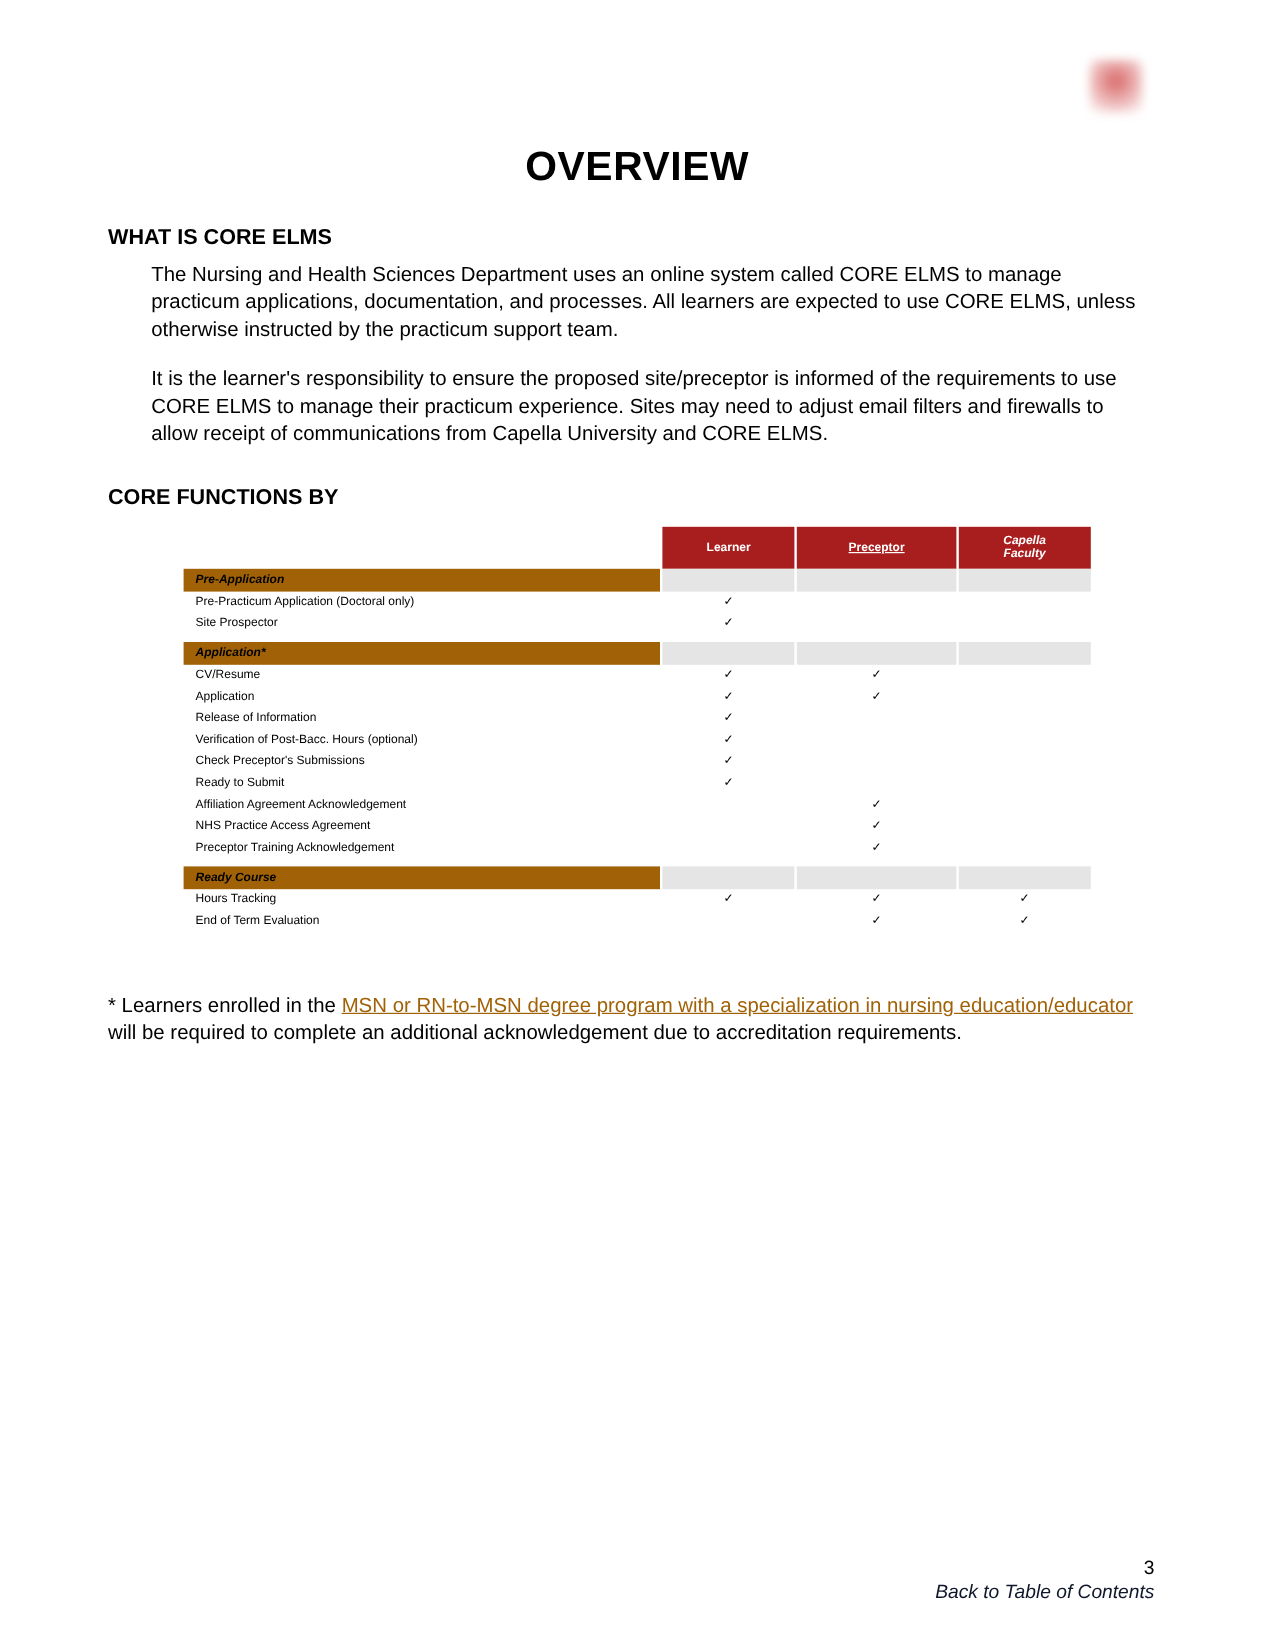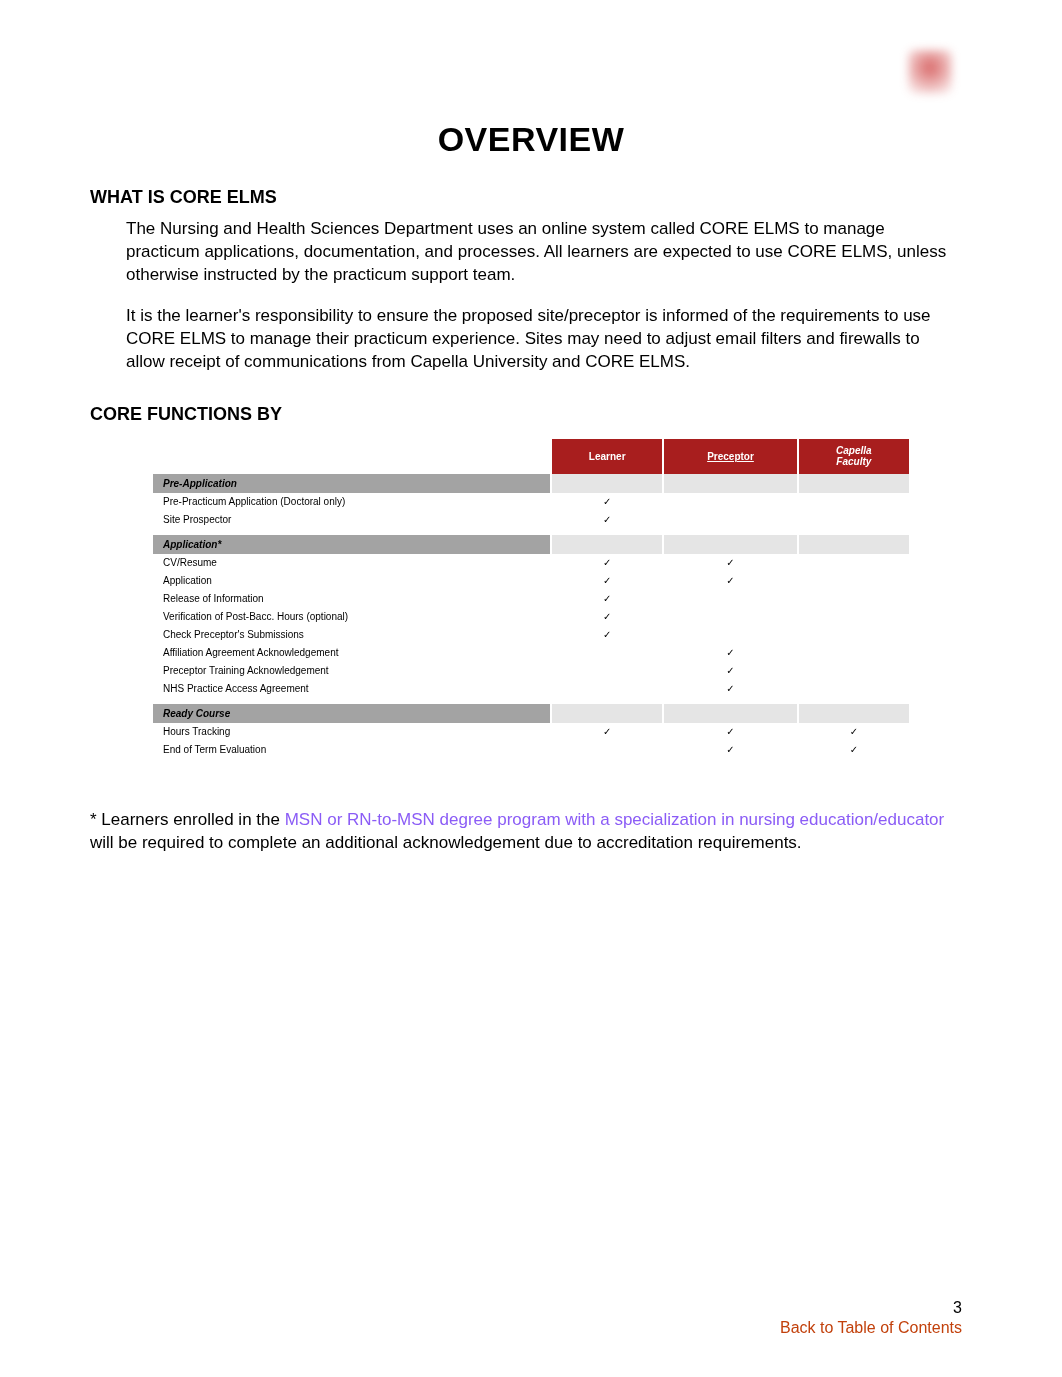--- a/index.html
+++ b/index.html
@@ -12,30 +12,30 @@
   h2.sec { font-size: 18px; font-weight: 700; margin: 14px 0 10px 0; }
   p.body { font-size: 17px; line-height: 1.35; margin: 0 0 18px 0; }
   .indent { margin-left: 36px; margin-right: 20px; }
   .roles-table { margin: 14px auto 0 auto; width: 760px; border-collapse: separate; border-spacing: 2px 0; font-size: 10px; }
   .roles-table th { color: #fff; font-weight: 700; padding: 6px 10px; text-align: center; }
   .th-blank { background: transparent; width: 360px; }
   .th-red { background: #a81e1e; }
   .th-red.learner { width: 90px; }
   .th-red.preceptor { width: 120px; text-decoration: underline; }
   .th-red.faculty { width: 90px; line-height: 1.15; font-style: italic; }
-  .section-row td { background: #a3a3a3; font-weight: 700; font-style: italic; padding: 4px 10px; }
+  .section-row td { background: #a16207; font-weight: 700; font-style: italic; padding: 4px 10px; }
   .section-row td.thin-gap { background: #e5e5e5; }
   .label-cell { padding: 2px 10px 2px 10px; text-align: left; vertical-align: top; line-height: 1.4; white-space: nowrap; }
   .chk-cell { text-align: center; padding: 2px 4px; vertical-align: top; line-height: 1.4; width: 100px; }
   .group-spacer td { background: #fff; height: 6px; }
   .footnote { font-size: 17px; line-height: 1.35; margin-top: 44px; }
-  .red-text { color: #8b5cf6; }
+  .red-text { color: #a16207; text-decoration: underline; }
   .footer { position: absolute; bottom: 40px; right: 100px; text-align: right; font-size: 16px; }
   .footer .pagenum { display: block; margin-bottom: 2px; }
-  .footer .toc-link { color: #c2410c; cursor: pointer; }
+  .footer .toc-link { color: #0f172a; cursor: pointer; font-style: italic; }
 </style>
 </head>
 <body>
 
 <div class="page">
 
   <div class="logo-badge"></div>
 
   <h1 class="overview">OVERVIEW</h1>
 
@@ -111,33 +111,39 @@
           <td class="chk-cell"></td>
           <td class="chk-cell"></td>
         </tr>
         <tr>
           <td class="label-cell">Check Preceptor's Submissions</td>
           <td class="chk-cell"><span>✓</span></td>
           <td class="chk-cell"></td>
           <td class="chk-cell"></td>
         </tr>
         <tr>
+          <td class="label-cell">Ready to Submit</td>
+          <td class="chk-cell"><span>✓</span></td>
+          <td class="chk-cell"></td>
+          <td class="chk-cell"></td>
+        </tr>
+        <tr>
           <td class="label-cell">Affiliation Agreement Acknowledgement</td>
           <td class="chk-cell"></td>
           <td class="chk-cell"><span>✓</span></td>
           <td class="chk-cell"></td>
         </tr>
         <tr>
-          <td class="label-cell">Preceptor Training Acknowledgement</td>
+          <td class="label-cell">NHS Practice Access Agreement</td>
           <td class="chk-cell"></td>
           <td class="chk-cell"><span>✓</span></td>
           <td class="chk-cell"></td>
         </tr>
         <tr>
-          <td class="label-cell">NHS Practice Access Agreement</td>
+          <td class="label-cell">Preceptor Training Acknowledgement</td>
           <td class="chk-cell"></td>
           <td class="chk-cell"><span>✓</span></td>
           <td class="chk-cell"></td>
         </tr>
         <tr class="group-spacer">
           <td colspan="4"></td>
         </tr>
         <tr class="section-row">
           <td>Ready Course</td>
           <td class="thin-gap"></td>

